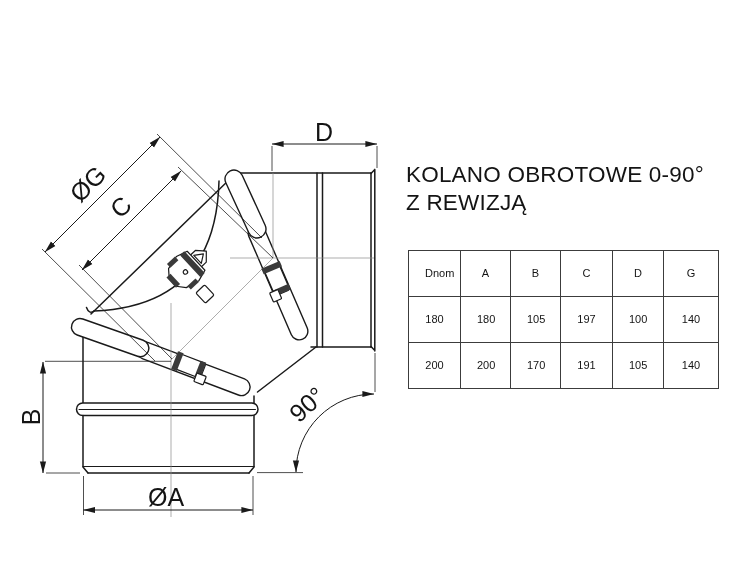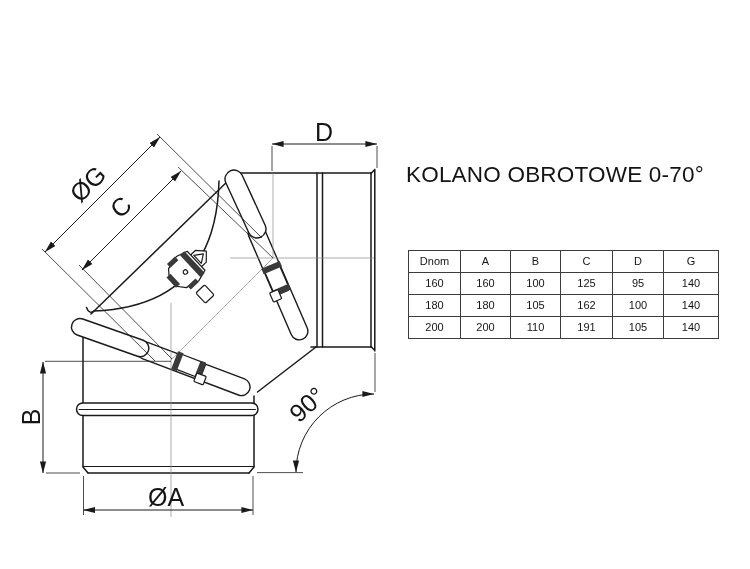--- a/index.html
+++ b/index.html
@@ -13,21 +13,21 @@
     font-size:22.5px;line-height:27.5px;letter-spacing:0.2px;color:#141414;
     white-space:nowrap;
   }
   .dims-table{
     position:absolute;left:408px;top:250px;width:310px;
     border-collapse:collapse;table-layout:fixed;
     font-size:11px;color:#141414;
   }
   .dims-table th,.dims-table td{
     border:1px solid #3c3c3c;text-align:center;vertical-align:middle;
-    height:13px;padding:4px;font-weight:normal;line-height:13px;
+    height:13px;padding:16px;font-weight:normal;line-height:13px;
   }
   text{font-family:"Liberation Sans", sans-serif;fill:#141414;}
 </style>
 </head>
 <body>
 
 <svg id="drawing" width="405" height="569" viewBox="0 0 405 569">
   <defs>
     <marker id="arw" viewBox="0 0 12 8" refX="11.6" refY="4" markerWidth="12" markerHeight="8" markerUnits="userSpaceOnUse" orient="auto-start-reverse">
       <path d="M0,0.9 L12,4 L0,7.1 Z" fill="#1a1a1a"></path>
@@ -149,21 +149,22 @@
     <text x="324" y="141">D</text>
     <text transform="translate(94,190) rotate(-45)">ØG</text>
     <text transform="translate(127,213) rotate(-45)">C</text>
     <text transform="translate(40,417) rotate(-90)">B</text>
     <text x="166" y="506">ØA</text>
     <text transform="translate(313,411) rotate(-42)">90°</text>
   </g>
 </svg>
 
 <div class="title-block">
-  <div>KOLANO OBROTOWE 0-70°</div>
+  <div>KOLANO OBROTOWE 0-90°</div>
+  <div>Z REWIZJĄ</div>
 </div>
 
 <table class="dims-table">
   <colgroup>
     <col style="width:52px">
       <col style="width:50px">
       <col style="width:50px">
     <col style="width:52px">
       <col style="width:51px">
       <col style="width:55px">
@@ -173,37 +174,29 @@
         <th>Dnom</th>
         <th>A</th>
         <th>B</th>
         <th>C</th>
         <th>D</th>
         <th>G</th>
       </tr>
     </thead>
   <tbody>
       <tr>
-        <td>160</td>
-        <td>160</td>
-        <td>100</td>
-        <td>125</td>
-        <td>95</td>
-        <td>140</td>
-      </tr>
-      <tr>
         <td>180</td>
         <td>180</td>
         <td>105</td>
-        <td>162</td>
+        <td>197</td>
         <td>100</td>
         <td>140</td>
       </tr>
       <tr>
         <td>200</td>
         <td>200</td>
-        <td>110</td>
+        <td>170</td>
         <td>191</td>
         <td>105</td>
         <td>140</td>
       </tr>
     </tbody>
 </table>
 
 </body></html>

